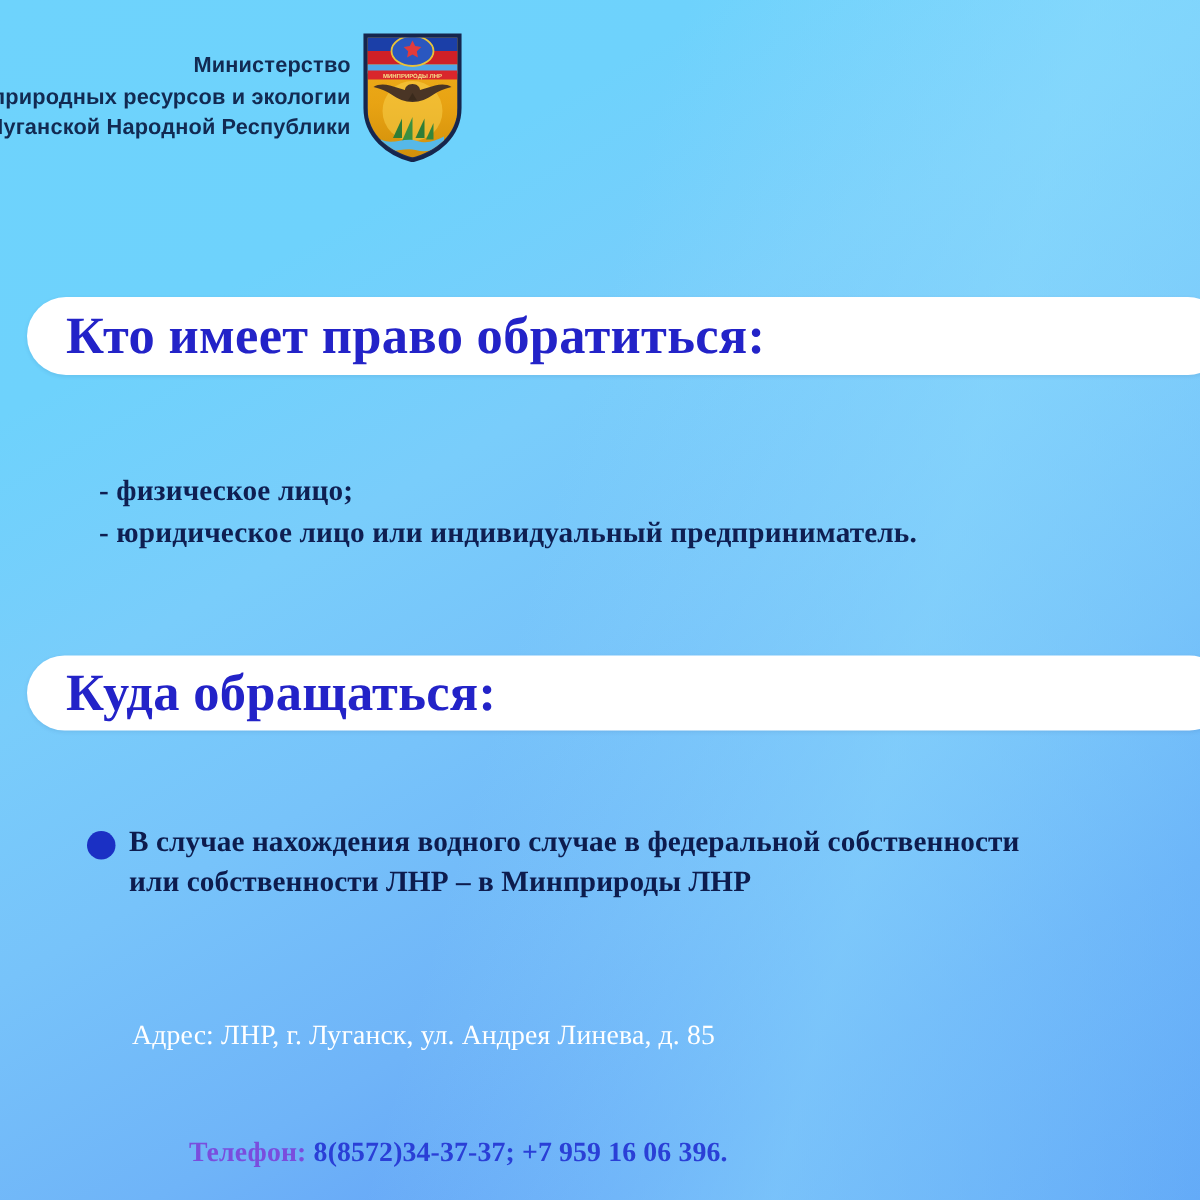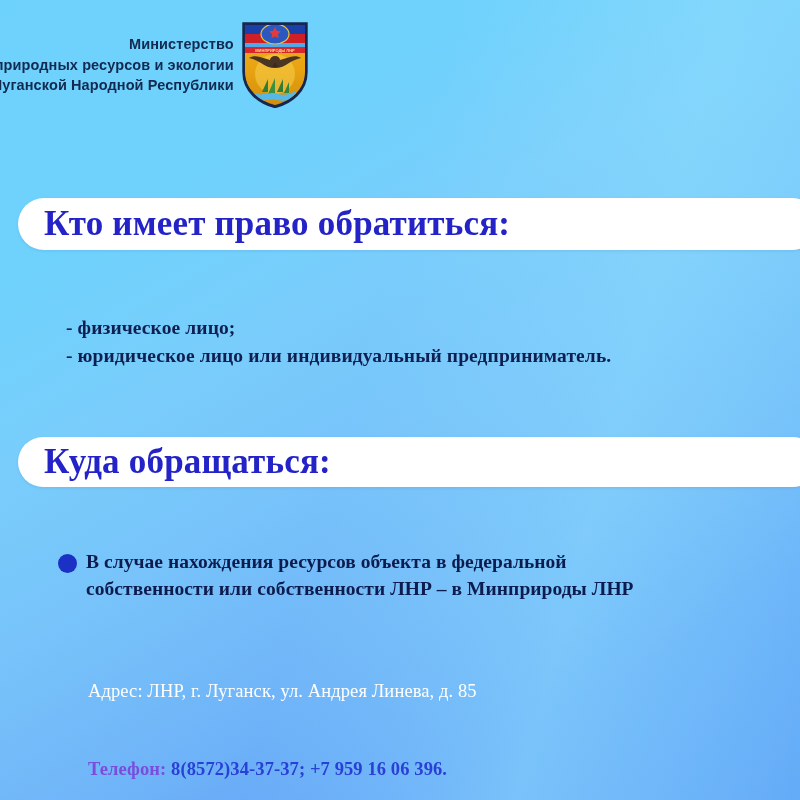--- a/index.html
+++ b/index.html
@@ -126,21 +126,21 @@
   }
   #contact-address {
     top: 383px;
     color: #ffffff;
     font-weight: 400;
   }
   #contact-phone {
     top: 437px;
     font-weight: 700;
   }
-  .phone-label { color: #7a4ddd; }
+  .phone-label { color: #7a4ddd; margin-left: 38px; }
   .phone-number { color: #2a3fd6; text-align: center; }
 </style>
 </head>
 <body>
 
 <div id="poster">
 
   <div class="header">
     <div class="header-text">
       <div>Министерство</div>
@@ -195,21 +195,21 @@
 
   <div class="simple-list">
     <div>- физическое лицо;</div>
     <div>- юридическое лицо или индивидуальный предприниматель.</div>
   </div>
 
   <div class="pill" id="pill-2">Куда обращаться:</div>
 
   <div class="bullet-block" id="bullet-1">
     <span class="bullet-dot"></span>
-    <span class="bullet-text">В случае нахождения ресурсов объекта в федеральной собственности или собственности ЛНР – в Минприроды ЛНР</span>
+    <span class="bullet-text">В случае нахождения водного случае в федеральной собственности или собственности ЛНР – в Минприроды ЛНР</span>
   </div>
 
   <div class="contact" id="contact-address">Адрес: ЛНР, г. Луганск, ул. Андрея Линева, д. 85</div>
 
   <div class="contact" id="contact-phone">
     <span class="phone-label">Телефон:</span>
     <span class="phone-number">8(8572)34-37-37; +7 959 16 06 396.</span>
   </div>
 
 </div>

